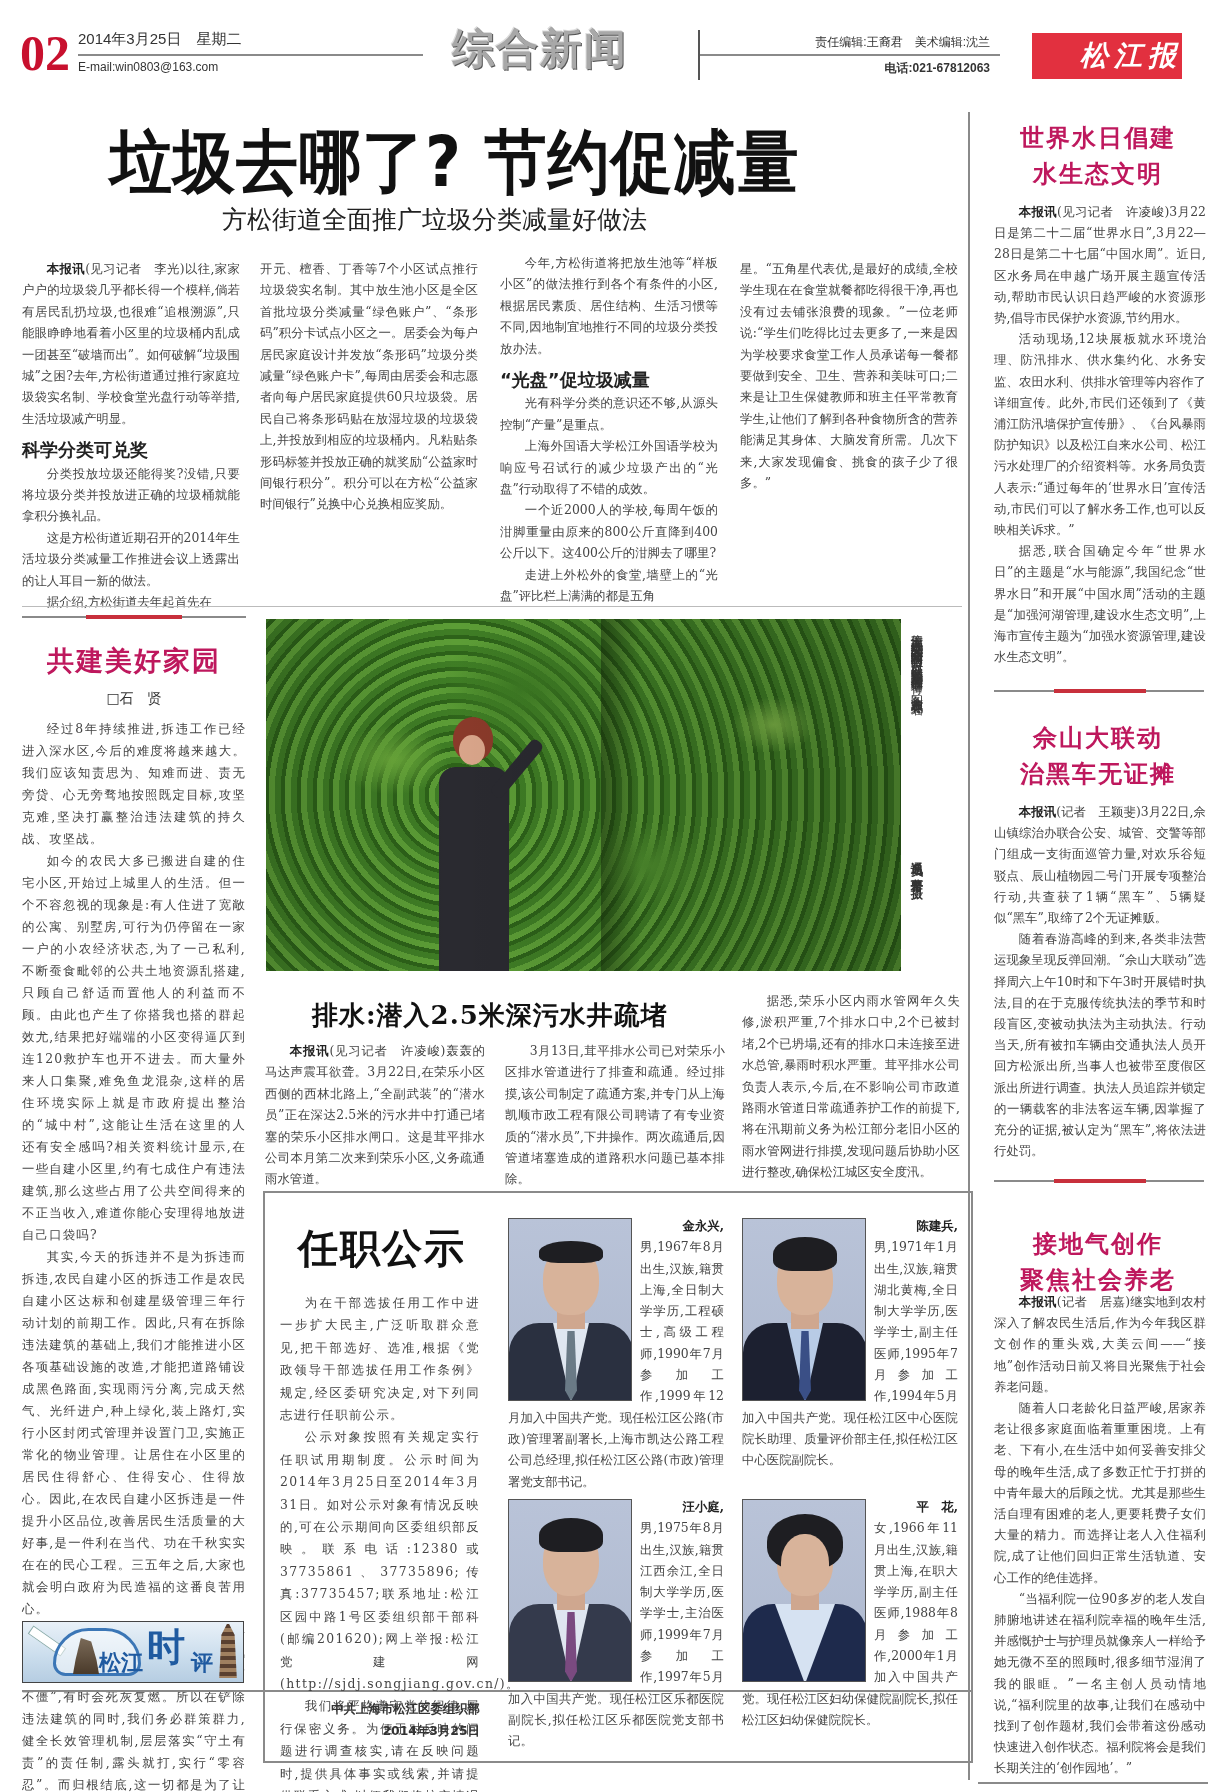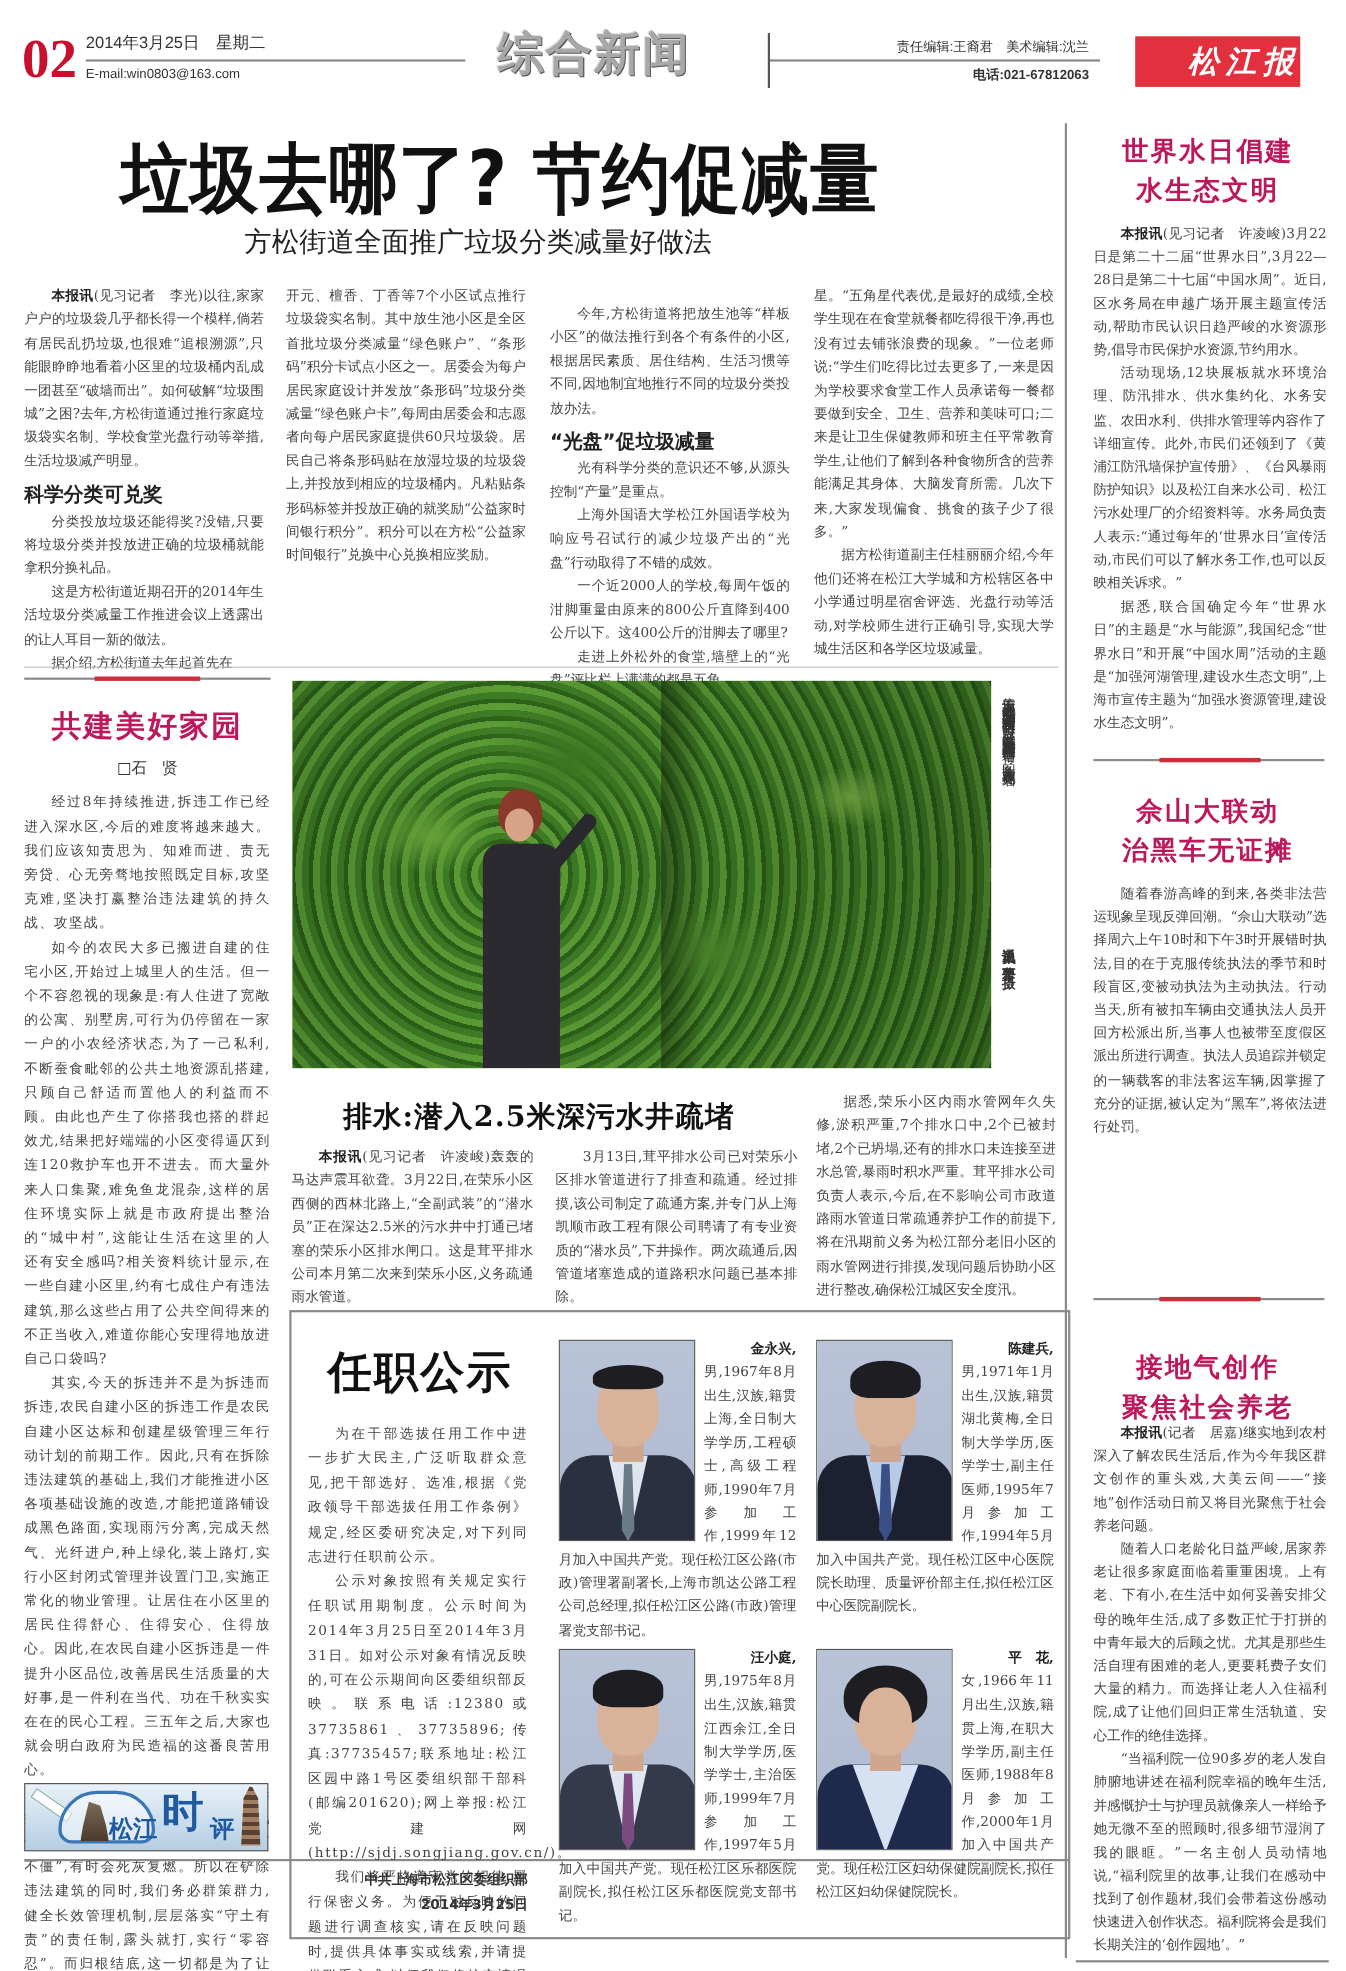--- a/index.html
+++ b/index.html
@@ -102,51 +102,51 @@
   <h3>科学分类可兑奖</h3>
   <p>分类投放垃圾还能得奖?没错,只要将垃圾分类并投放进正确的垃圾桶就能拿积分换礼品。</p>
   <p>这是方松街道近期召开的2014年生活垃圾分类减量工作推进会议上透露出的让人耳目一新的做法。</p>
   <p>据介绍,方松街道去年起首先在</p>
 </div>
 
 <div class="abs col" style="left:260px; top:258px; width:218px;">
   <p style="text-indent:0">开元、檀香、丁香等7个小区试点推行垃圾袋实名制。其中放生池小区是全区首批垃圾分类减量“绿色账户”、“条形码”积分卡试点小区之一。居委会为每户居民家庭设计并发放“条形码”垃圾分类减量“绿色账户卡”,每周由居委会和志愿者向每户居民家庭提供60只垃圾袋。居民自己将条形码贴在放湿垃圾的垃圾袋上,并投放到相应的垃圾桶内。凡粘贴条形码标签并投放正确的就奖励“公益家时间银行积分”。积分可以在方松“公益家时间银行”兑换中心兑换相应奖励。</p>
 </div>
 
-<div class="abs col" style="left:500px; top:274px; width:218px;">
+<div class="abs col" style="left:500px; top:252px; width:218px;">
   <p>今年,方松街道将把放生池等“样板小区”的做法推行到各个有条件的小区,根据居民素质、居住结构、生活习惯等不同,因地制宜地推行不同的垃圾分类投放办法。</p>
   <h3>“光盘”促垃圾减量</h3>
   <p>光有科学分类的意识还不够,从源头控制“产量”是重点。</p>
   <p>上海外国语大学松江外国语学校为响应号召试行的减少垃圾产出的“光盘”行动取得了不错的成效。</p>
   <p>一个近2000人的学校,每周午饭的泔脚重量由原来的800公斤直降到400公斤以下。这400公斤的泔脚去了哪里?</p>
   <p>走进上外松外的食堂,墙壁上的“光盘”评比栏上满满的都是五角</p>
 </div>
 
 <div class="abs col" style="left:740px; top:258px; width:218px;">
   <p style="text-indent:0">星。“五角星代表优,是最好的成绩,全校学生现在在食堂就餐都吃得很干净,再也没有过去铺张浪费的现象。”一位老师说:“学生们吃得比过去更多了,一来是因为学校要求食堂工作人员承诺每一餐都要做到安全、卫生、营养和美味可口;二来是让卫生保健教师和班主任平常教育学生,让他们了解到各种食物所含的营养能满足其身体、大脑发育所需。几次下来,大家发现偏食、挑食的孩子少了很多。”</p>
-  <p>据方松街道副主任桂丽丽介绍,今年他们还将在松江大学城和方松辖区各中小学通过明星宿舍评选、光盘行动等活动,对学校师生进行正确引导,实现大学城生活区和各学区垃圾减量。</p>
 </div>
 
 <div class="abs side-title" style="left:978px; top:122px; width:240px;">
   <div>世界水日倡建</div>
   <div>水生态文明</div>
 </div>
 <div class="abs col" style="left:994px; top:201px; width:212px; line-height:21.2px;">
   <p><b>本报讯</b><span>(见习记者　许凌峻)3月22日是第二十二届“世界水日”,3月22—28日是第二十七届“中国水周”。近日,区水务局在申越广场开展主题宣传活动,帮助市民认识日趋严峻的水资源形势,倡导市民保护水资源,节约用水。</span></p>
   <p>活动现场,12块展板就水环境治理、防汛排水、供水集约化、水务安监、农田水利、供排水管理等内容作了详细宣传。此外,市民们还领到了《黄浦江防汛墙保护宣传册》、《台风暴雨防护知识》以及松江自来水公司、松江污水处理厂的介绍资料等。水务局负责人表示:“通过每年的‘世界水日’宣传活动,市民们可以了解水务工作,也可以反映相关诉求。”</p>
   <p>据悉,联合国确定今年“世界水日”的主题是“水与能源”,我国纪念“世界水日”和开展“中国水周”活动的主题是“加强河湖管理,建设水生态文明”,上海市宣传主题为“加强水资源管理,建设水生态文明”。</p>
 </div>
 <div class="abs hline" style="left:994px; top:690px; width:210px;"></div>
 <div class="abs hline-red" style="left:1054px; top:689px; width:92px;"></div>
 
 <div class="abs side-title" style="left:978px; top:722px; width:240px;">
   <div>佘山大联动</div>
   <div>治黑车无证摊</div>
 </div>
 <div class="abs col" style="left:994px; top:801px; width:212px; line-height:21.2px;">
+  <p><b>本报讯</b><span>(记者　王颖斐)3月22日,佘山镇综治办联合公安、城管、交警等部门组成一支街面巡管力量,对欢乐谷短驳点、辰山植物园二号门开展专项整治行动,共查获了1辆“黑车”、5辆疑似“黑车”,取缔了2个无证摊贩。</span></p>
   <p>随着春游高峰的到来,各类非法营运现象呈现反弹回潮。“佘山大联动”选择周六上午10时和下午3时开展错时执法,目的在于克服传统执法的季节和时段盲区,变被动执法为主动执法。行动当天,所有被扣车辆由交通执法人员开回方松派出所,当事人也被带至度假区派出所进行调查。执法人员追踪并锁定的一辆载客的非法客运车辆,因掌握了充分的证据,被认定为“黑车”,将依法进行处罚。</p>
 </div>
 <div class="abs hline" style="left:994px; top:1180px; width:210px;"></div>
 <div class="abs hline-red" style="left:1054px; top:1179px; width:92px;"></div>
 
 <div class="abs side-title" style="left:978px; top:1212px; width:240px;margin-top:16px;">
   <div>接地气创作</div>
   <div>聚焦社会养老</div>
 </div>
 <div class="abs col" style="left:994px; top:1291px; width:212px; line-height:21.2px;">

